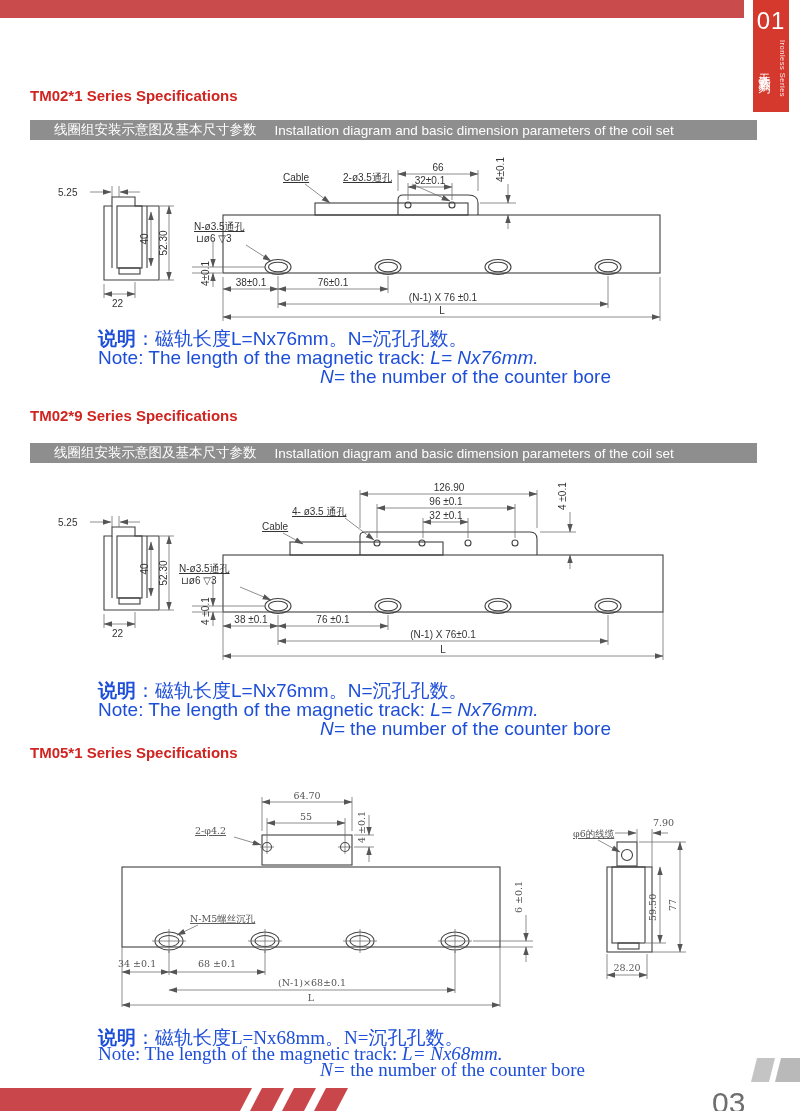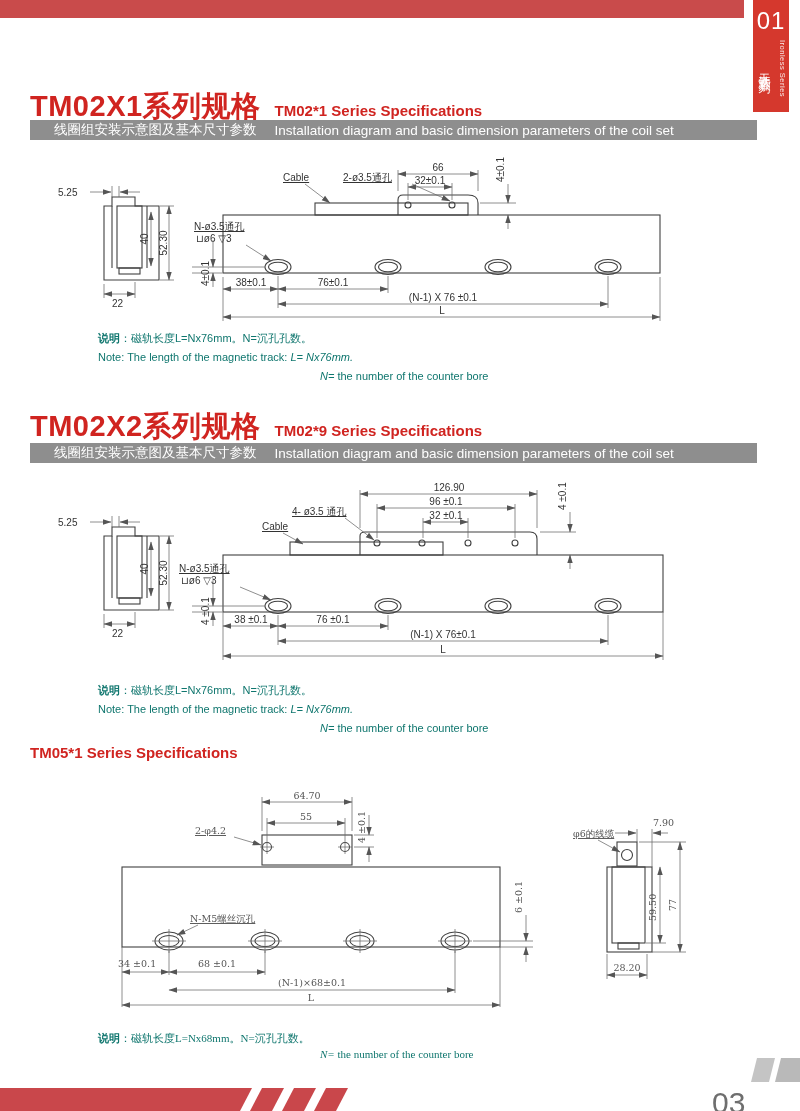--- a/index.html
+++ b/index.html
@@ -11,21 +11,21 @@
   .tab-num{font-size:24px;line-height:1;margin-top:9px;letter-spacing:1px;}
   .tab-vert{display:flex;justify-content:center;gap:5px;margin-top:7px;}
   .vcn{writing-mode:vertical-rl;font-size:12px;letter-spacing:2px;}
   .ven{writing-mode:vertical-rl;font-size:7.5px;color:rgba(255,255,255,.88);letter-spacing:.5px;}
   .title{display:flex;align-items:baseline;gap:14px;left:30px;color:#d02420;white-space:nowrap;}
   .title-cn{font-size:29px;font-weight:bold;letter-spacing:.5px;}
   .title-en{font-size:15px;font-weight:bold;}
   .gbar{left:30px;width:727px;height:20px;background:#8e8e8e;color:#fff;display:flex;
         align-items:center;gap:18px;padding-left:24px;box-sizing:border-box;
         font-size:13.5px;white-space:nowrap;}
-  .note{left:98px;font-size:11px;color:#0f766e;line-height:19px;white-space:nowrap;}
+  .note{left:98px;font-size:19px;color:#1d4ed8;line-height:19px;white-space:nowrap;}
   .note .lbl{font-weight:bold;}
   .note .ind{padding-left:222px;}
   .note3{line-height:16px;font-family:Liberation Serif, serif;}
   svg.dwg{position:absolute;left:0;}
   svg.dwg text{font-family:"Liberation Sans",sans-serif;font-size:10px;fill:#333;}
   svg.cad text{font-family:"DejaVu Serif",serif;font-size:9.5px;fill:#555;}
   .ln{stroke:#404040;stroke-width:1.1;fill:none;}
   .dm{stroke:#6a6a6a;stroke-width:.75;fill:none;}
   .pgnum{left:712px;top:1054px;font-size:30px;color:#6e6e6e;margin-top:32px;}
 </style>
@@ -35,21 +35,20 @@
 <div class="abs topbar"></div>
 <div class="abs tab">
   <div class="tab-num">01</div>
   <div class="tab-vert">
     <div class="vcn">无铁芯系列</div>
     <div class="ven">Ironless Series</div>
   </div>
 </div>
 
 <div class="abs title" style="top:87px">
-  <span class="title-cn">TM02X1系列规格</span>
   <span class="title-en">TM02*1 Series Specifications</span>
 </div>
 <div class="abs gbar" style="top:120px">
   <span>线圈组安装示意图及基本尺寸参数</span>
   <span>Installation diagram and basic dimension parameters of the coil set</span>
 </div>
 
 <svg class="dwg" style="top:146px" width="760" height="192" viewBox="0 0 760 192">
   <defs>
     <marker id="arr1" viewBox="0 0 10 8" refX="9.5" refY="4" markerWidth="9" markerHeight="7" orient="auto-start-reverse" markerUnits="userSpaceOnUse">
@@ -136,21 +135,20 @@
   </g>
 </svg>
 
 <div class="abs note" style="top:329px">
   <div><span class="lbl">说明</span><span>：磁轨长度L=Nx76mm。N=沉孔孔数。</span></div>
   <div><span>Note: The length of the magnetic track: </span><i>L= Nx76mm.</i></div>
   <div class="ind"><i>N=</i><span> the number of the counter bore</span></div>
 </div>
 
 <div class="abs title" style="top:407px">
-  <span class="title-cn">TM02X2系列规格</span>
   <span class="title-en">TM02*9 Series Specifications</span>
 </div>
 <div class="abs gbar" style="top:443px">
   <span>线圈组安装示意图及基本尺寸参数</span>
   <span>Installation diagram and basic dimension parameters of the coil set</span>
 </div>
 
 <svg class="dwg" style="top:468px" width="760" height="207" viewBox="0 0 760 207">
   <defs>
     <marker id="arr2" viewBox="0 0 10 8" refX="9.5" refY="4" markerWidth="9" markerHeight="7" orient="auto-start-reverse" markerUnits="userSpaceOnUse">
@@ -349,20 +347,21 @@
     <text transform="rotate(-90 676 128)" x="676" y="128">77</text>
     <line class="dm" x1="607" y1="171" x2="607" y2="196"></line>
     <line class="dm" x1="647" y1="171" x2="647" y2="196"></line>
     <line class="dm" x1="607" y1="192" x2="647" y2="192" marker-start="url(#arr3)" marker-end="url(#arr3)"></line>
     <text x="627" y="188" text-anchor="middle">28.20</text>
   </g>
 </svg>
 
 <div class="abs note note3" style="top:1030px">
   <div><span class="lbl">说明</span><span>：磁轨长度L=Nx68mm。N=沉孔孔数。</span></div>
+  <div><span>Note: The length of the magnetic track: </span><i>L= Nx68mm.</i></div>
   <div class="ind"><i>N=</i><span> the number of the counter bore</span></div>
 </div>
 
 <div class="abs pgnum">03</div>
 <svg class="abs" style="left:748px;top:1058px" width="52" height="24" viewBox="0 0 52 24">
   <polygon points="9,0 27,0 21,24 3,24" fill="#c4c4c4"></polygon>
   <polygon points="33,0 52,0 52,24 27,24" fill="#b9b9b9"></polygon>
 </svg>
 <svg class="abs" style="left:0;top:1088px" width="800" height="23" viewBox="0 0 800 23">
   <polygon points="0,0 252,0 240,23 0,23" fill="#c9474b"></polygon>

